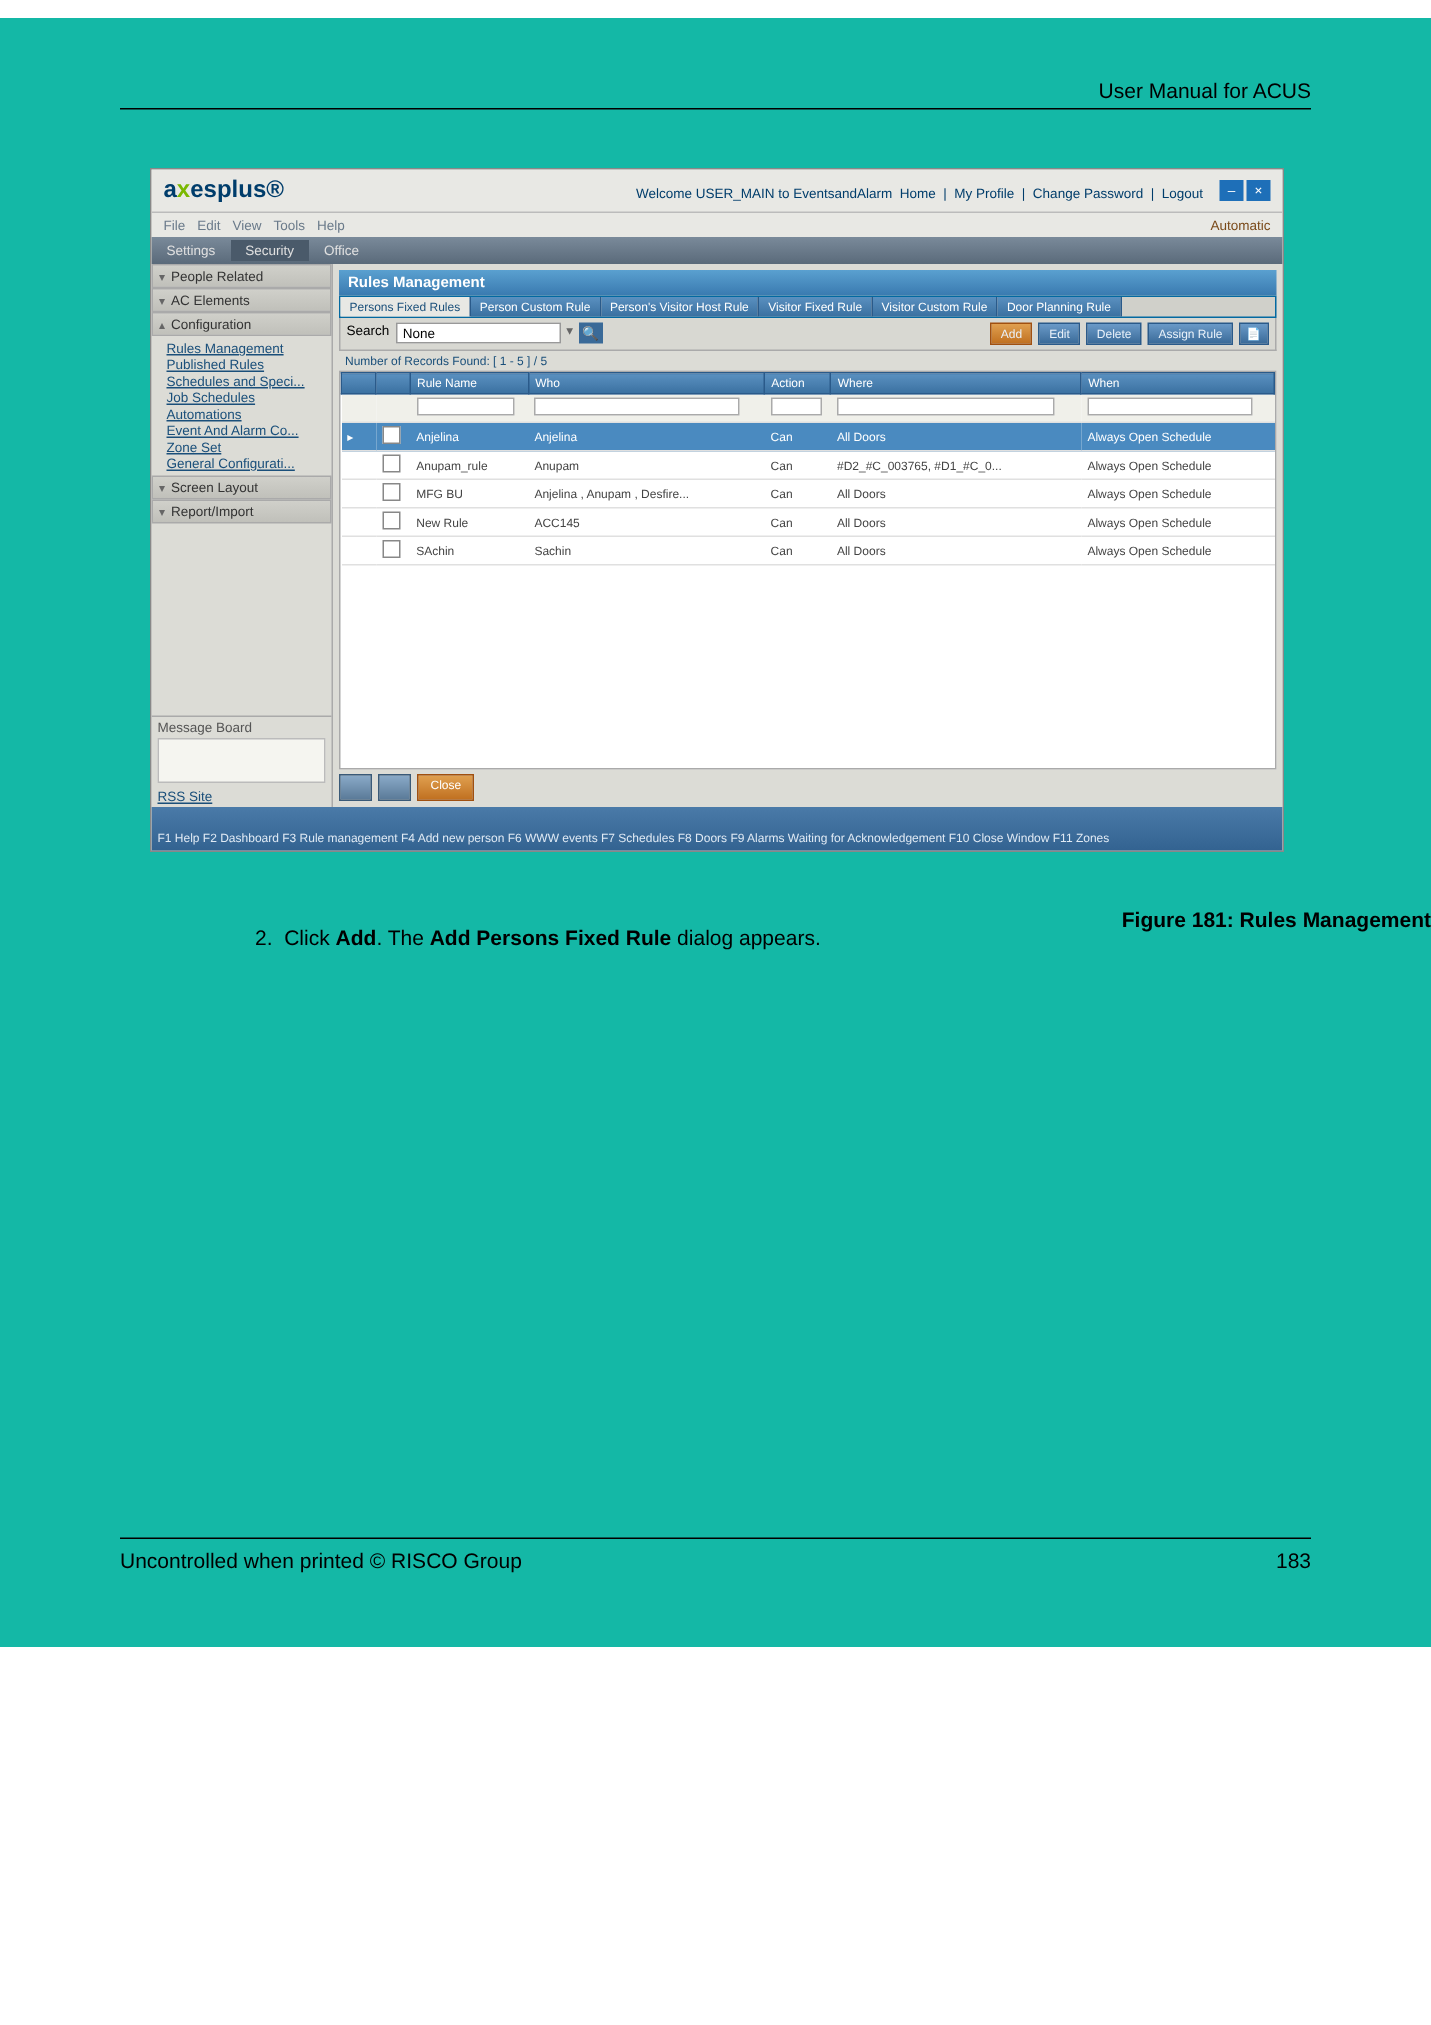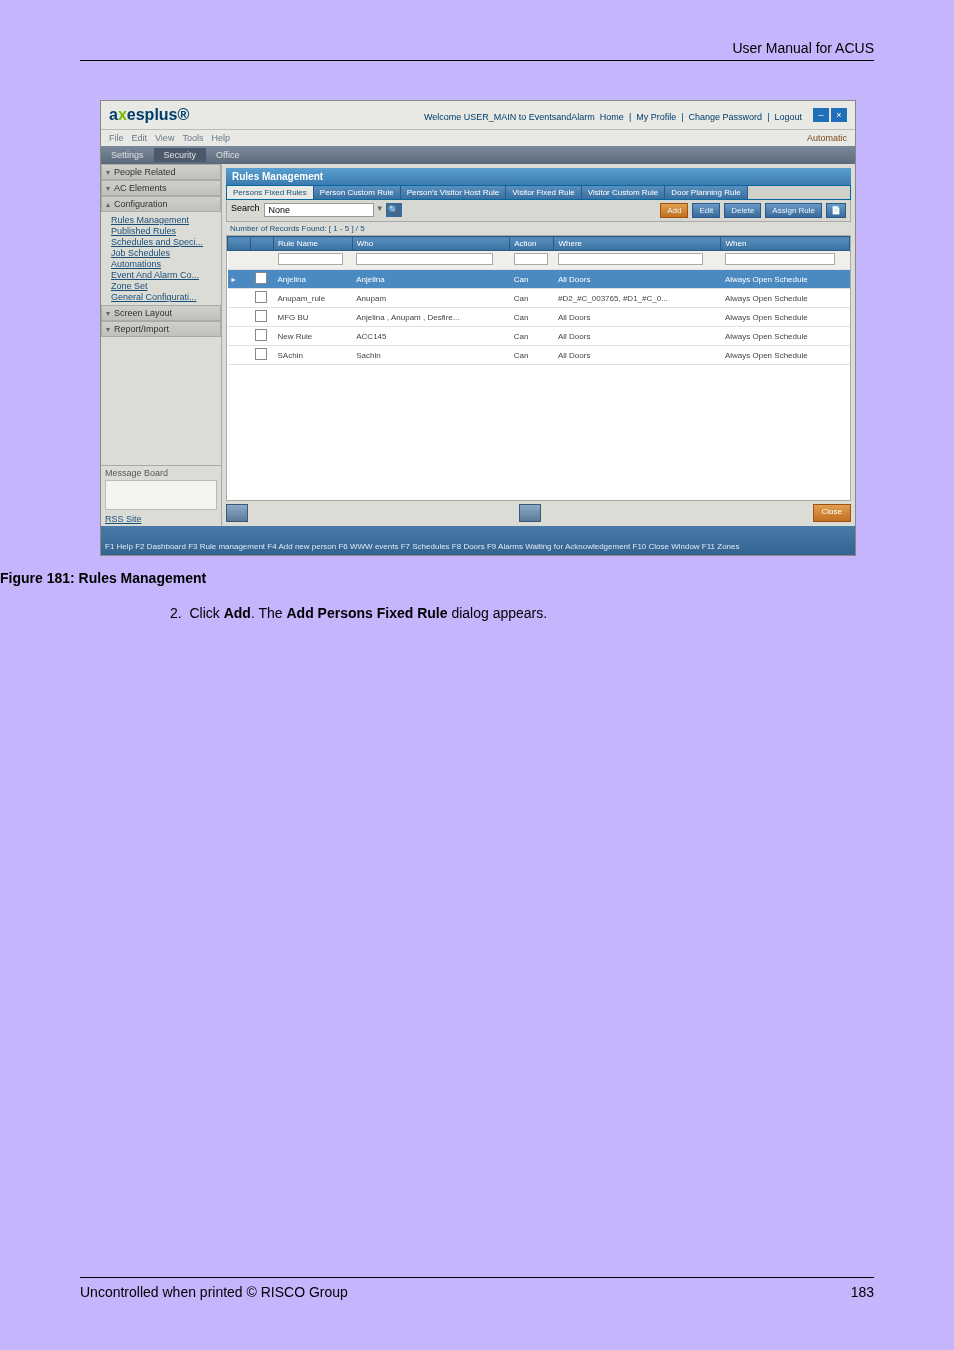--- a/index.html
+++ b/index.html
@@ -1,16 +1,16 @@
 <!DOCTYPE html>
 <html><head>
 <meta charset="utf-8">
 <style>
 html,body{margin:0;padding:0;font-family:Arial,Helvetica,sans-serif;background:#fff;color:#000;font-size:12px}
-.page{width:954px;height:1350px;margin:0 auto;position:relative;background:#c4b5fd}
+.page{width:954px;height:1086px;margin:12px auto;position:relative;background:#14b8a6}
 .header-line{position:absolute;top:60px;left:80px;right:80px;border-bottom:1px solid #000}
 .header-text{position:absolute;top:40px;right:80px;font-size:14px}
 .screenshot{position:absolute;top:100px;left:100px;width:754px;height:454px;border:1px solid #888;background:#e8e8e4;font-size:9px;overflow:hidden}
 .logo-bar{height:28px;background:#e8e8e4;border-bottom:1px solid #bbb;display:flex;align-items:center;padding:0 8px;justify-content:space-between}
 .logo{font-size:16px;font-weight:bold;color:#003d6b}
 .logo .x{color:#7ab800}
 .top-links{display:flex;gap:5px;align-items:flex-end;color:#003d6b;font-size:9px}
 .top-links span{white-space:nowrap}
 .win-btns{display:flex;gap:2px;margin-left:6px}
 .win-btn{width:16px;height:14px;background:#1e6fb8;color:#fff;display:flex;align-items:center;justify-content:center;font-size:9px}
@@ -39,26 +39,26 @@
 .searchicon{width:16px;height:14px;background:#3a6a98;color:#fff;display:flex;align-items:center;justify-content:center;font-size:9px}
 .count{font-size:8px;color:#1a4f7a;padding:2px 4px}
 .grid{flex:1;background:#fff;border:1px solid #aaa;overflow:auto}
 .grid table{width:100%;border-collapse:collapse;font-size:8px}
 .grid th{background:linear-gradient(#5a90c0,#3a70a0);color:#fff;padding:2px 4px;text-align:left;border:1px solid #2a5a8a;font-weight:normal}
 .grid td{padding:2px 4px;border-bottom:1px solid #e0e0e0;color:#444}
 .grid tr.filter td{background:#f0f0ea}
 .grid tr.hl td{background:#4a8ac0;color:#fff}
 .filterbox{width:90%;height:10px;border:1px solid #aaa;background:#fff;display:inline-block}
 .cb{width:10px;height:10px;border:1px solid #888;background:#fff;display:inline-block}
-.lower-btns{display:flex;justify-content:space-between;gap:4px;padding:3px 0 0 0}
+.lower-btns{display:flex;justify-content:flex-start;gap:4px;padding:3px 0 0 0}
 .lower-btns .ico{width:20px;height:16px;background:linear-gradient(#8aaac8,#5a7a98);border:1px solid #3a5a78}
 .lower-btns .close{background:linear-gradient(#e0a050,#c07020);color:#fff;font-size:8px;padding:2px 8px;border:1px solid #a05010}
 .fkeys{height:16px;background:linear-gradient(#4a7aa8,#2a5a88);color:#e0eaf4;font-size:8px;display:flex;align-items:center;padding:12px 4px;white-space:nowrap;overflow:hidden}
 .status{height:14px;background:#e0e0da;font-size:8px;display:flex;justify-content:flex-end;align-items:center;gap:10px;padding:0 6px;color:#1a4f7a}
-.caption{position:absolute;top:570px;left:0;right:0;text-align:left;font-size:14px;font-weight:bold}
+.caption{position:absolute;top:593px;left:0;right:0;text-align:right;font-size:14px;font-weight:bold}
 .instruction{position:absolute;top:605px;left:170px;font-size:14px}
 .footer-line{position:absolute;bottom:72px;left:80px;right:80px;border-top:1px solid #000}
 .footer-left{position:absolute;bottom:50px;left:80px;font-size:14px}
 .footer-right{position:absolute;bottom:50px;right:80px;font-size:14px}
 </style>
 </head>
 <body>
 <div class="page">
 <div class="header-text">User Manual for ACUS</div>
 <div class="header-line"></div>

